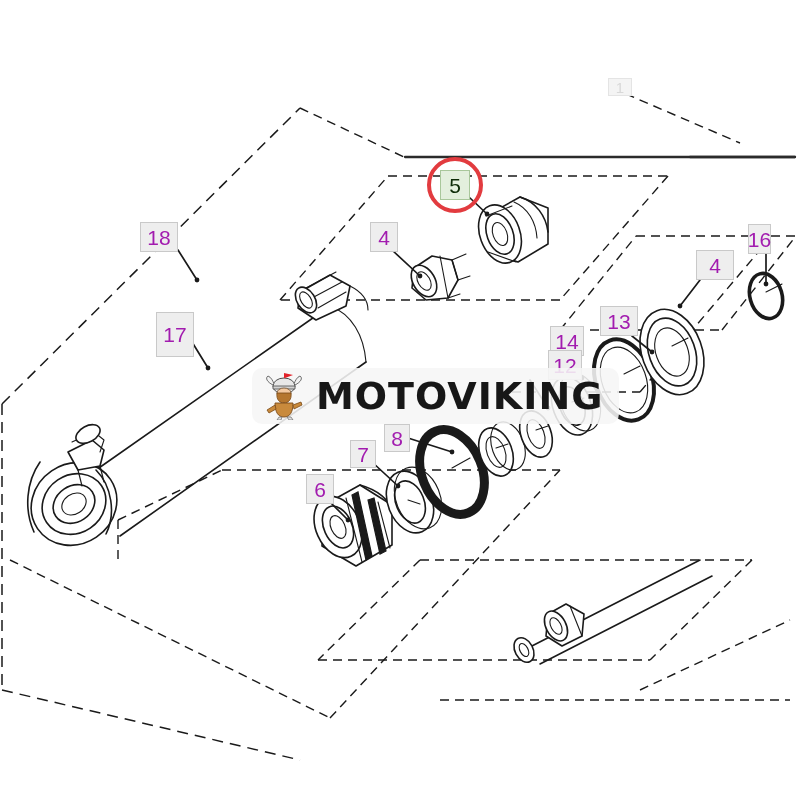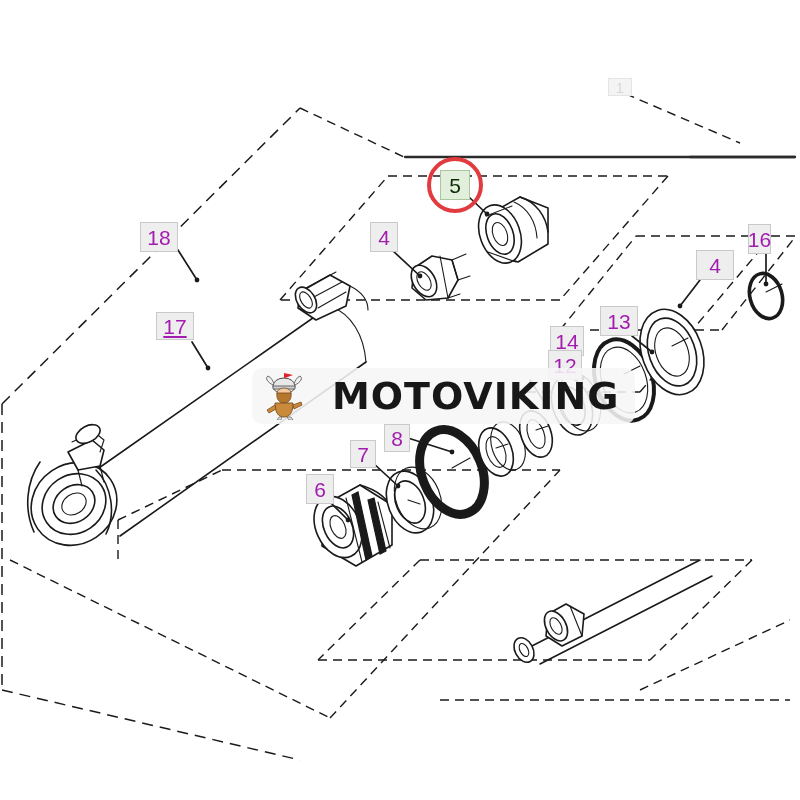--- a/index.html
+++ b/index.html
@@ -62,21 +62,21 @@
     border-radius: 50%;
     background: transparent;
     pointer-events: none;
   }
 
   
   #watermark {
     position: absolute;
     display: flex;
     align-items: center;
-    gap: 24px;
+    gap: 8px;
     background: rgba(246, 246, 246, 0.88);
     border-radius: 10px;
     padding: 4px 16px 4px 10px;
   }
   #watermark-text {
     font-family: "DejaVu Sans", sans-serif;
     font-size: 38px;
     font-weight: bold;
     color: #171717;
     letter-spacing: 1px;
@@ -329,21 +329,21 @@
       </div>
       <div class="callout" style="left: 370px; top: 222px; width: 28px; height: 30px;">
         <span>4</span>
       </div>
       <div class="callout" style="left: 748px; top: 224px; width: 23px; height: 30px;">
         <span>16</span>
       </div>
       <div class="callout" style="left: 696px; top: 250px; width: 38px; height: 30px;">
         <span>4</span>
       </div>
-      <div class="callout" style="left: 156px; top: 312px; width: 38px; height: 28px; text-decoration: underline;">
+      <div class="callout" style="left: 156px; top: 312px; width: 38px; height: 45px;">
         <span>17</span>
       </div>
       <div class="callout" style="left: 600px; top: 306px; width: 38px; height: 30px;">
         <span>13</span>
       </div>
       <div class="callout" style="left: 550px; top: 326px; width: 34px; height: 30px;">
         <span>14</span>
       </div>
       <div class="callout" style="left: 512px; top: 350px; width: 34px; height: 30px; margin-left: 36px;">
         <span>12</span>

